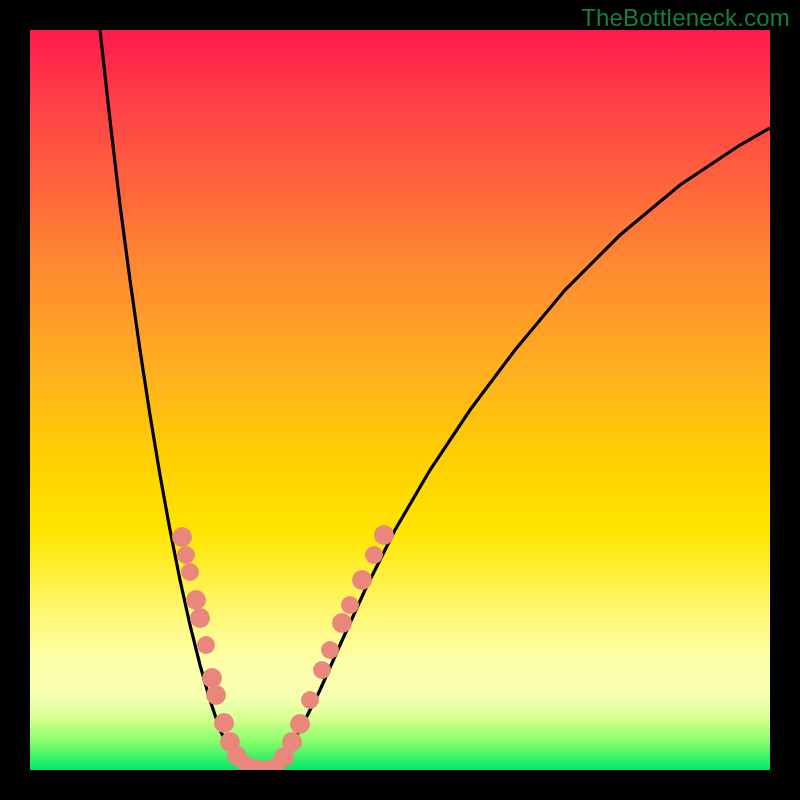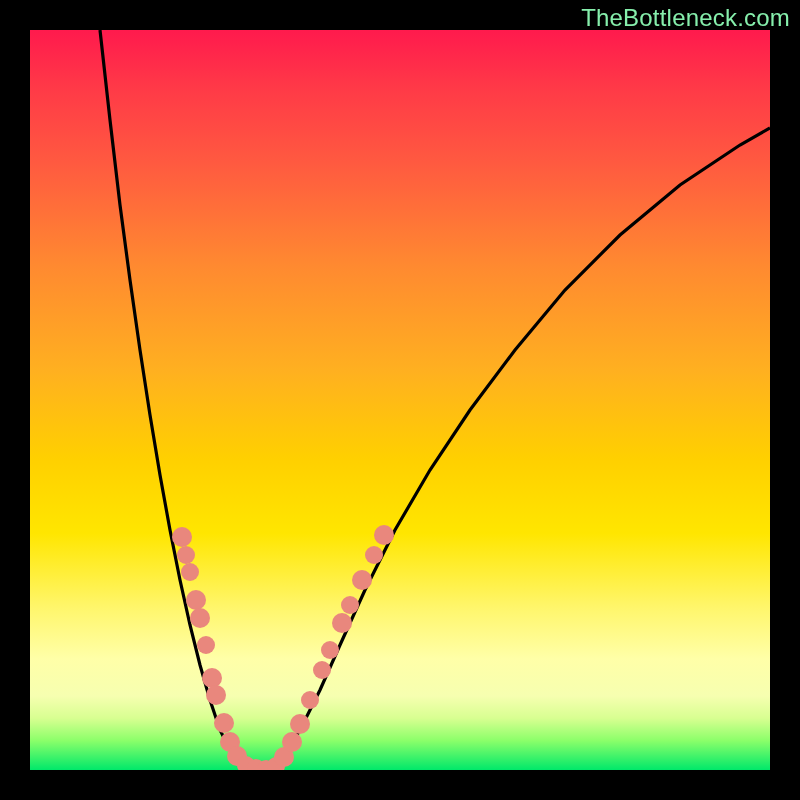--- a/index.html
+++ b/index.html
@@ -39,21 +39,21 @@
       #f6ffb0 90%,
       #d8ff91 93%,
       #8cff6a 96%,
       #00e86a 100%
     );
   }
   .watermark {
     position: absolute;
     top: 4px;
     right: 10px;
-    color: #86efac;
+    color: #15803d;
     font-size: 24px;
     font-weight: 500;
     letter-spacing: 0.2px;
     user-select: none;
   }
   svg {
     position: absolute;
     left: 0;
     top: 0;
   }

